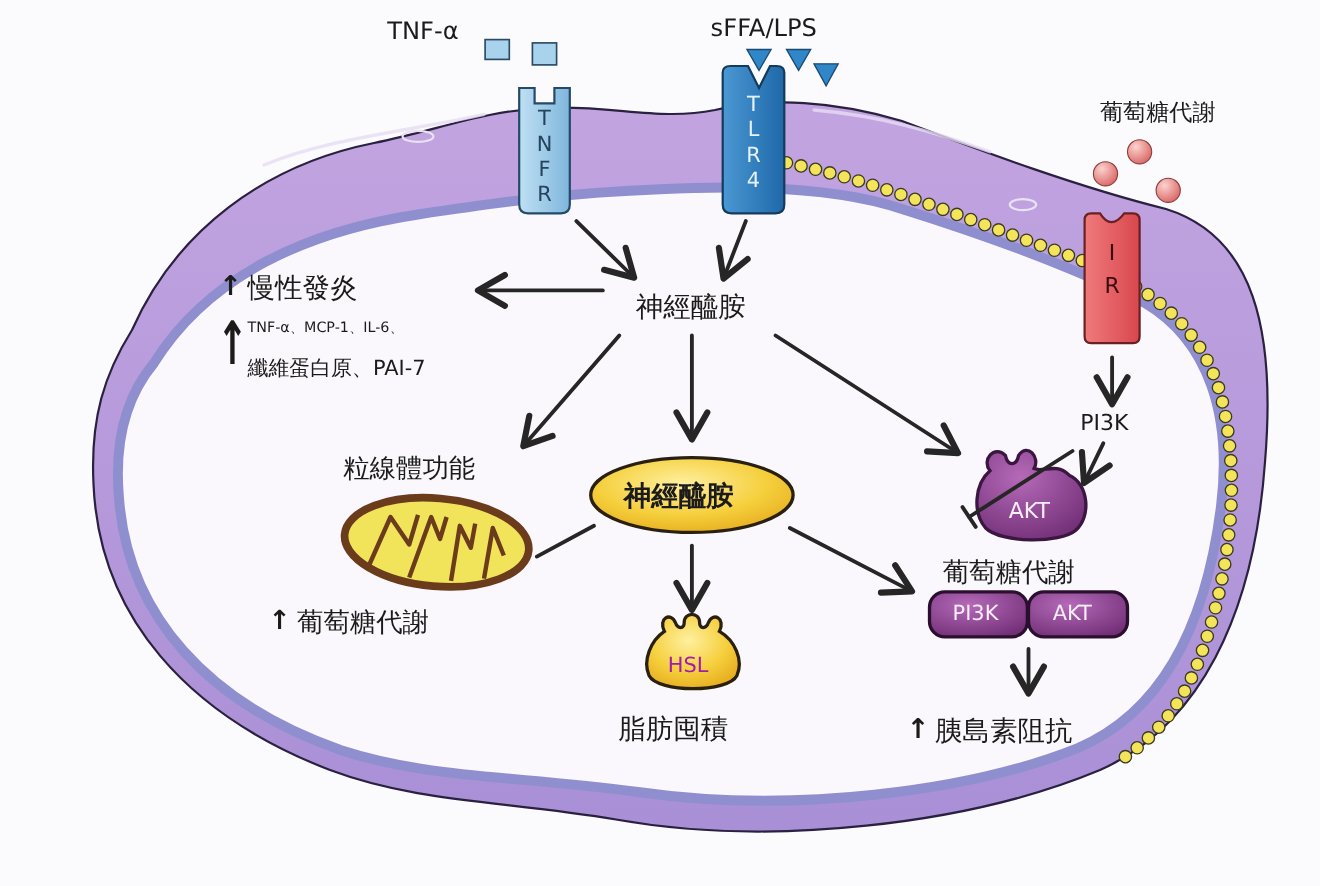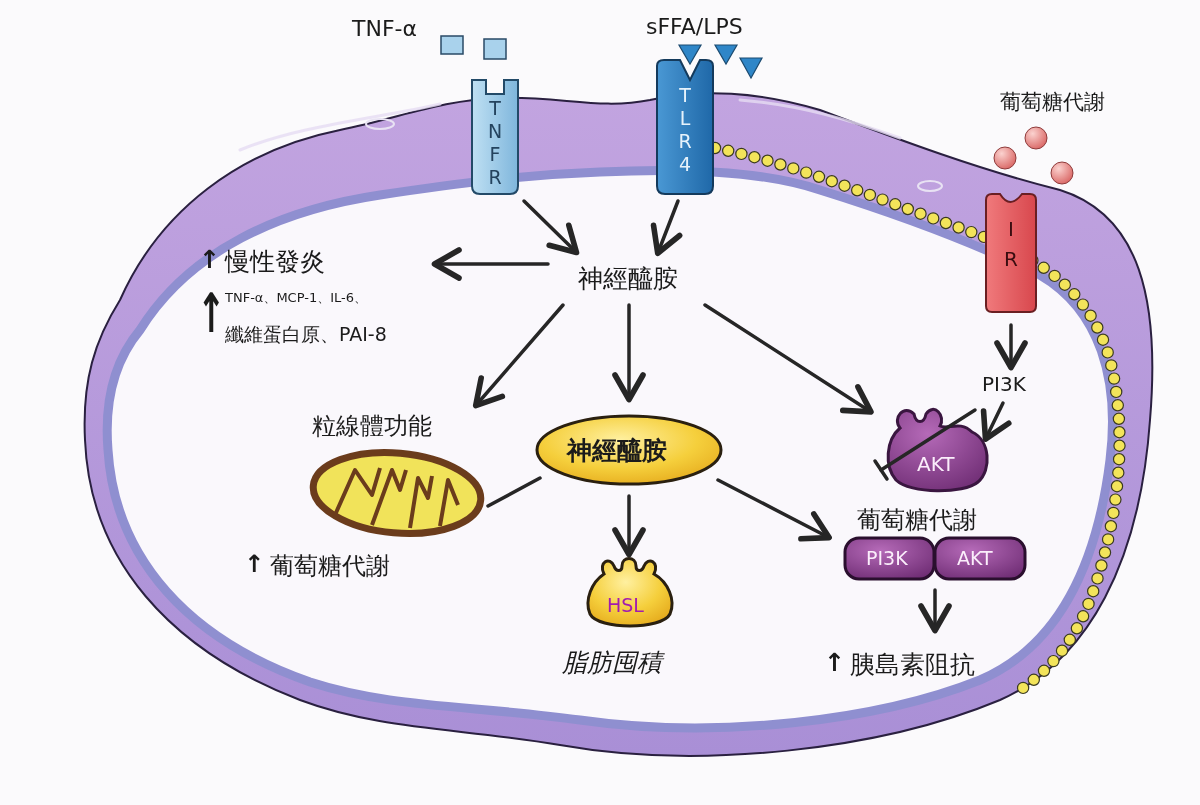--- a/index.html
+++ b/index.html
@@ -235,30 +235,30 @@
     <div>I</div>
     <div>R</div>
   </div>
 
   <div class="lbl big" style="left:578px;top:262px;">神經醯胺</div>
 
   <div class="lbl big up" style="left:199px;top:245px;">↑</div>
   <div class="lbl big" style="left:225px;top:245px;">慢性發炎</div>
   <div class="lbl up" style="left:197px;top:286px;font-size:34px;line-height:34px;transform:scaleY(1.6);transform-origin:top left;">↑</div>
   <div class="lbl" style="left:225px;top:289px;font-size:13px;">TNF-α、MCP-1、IL-6、</div>
-  <div class="lbl" style="left:225px;top:322px;font-size:19px;">纖維蛋白原、PAI-8</div>
+  <div class="lbl" style="left:225px;top:322px;font-size:19px;">纖維蛋白原、PAI-7</div>
 
   <div class="lbl mid" style="left:312px;top:410px;">粒線體功能</div>
   <div class="lbl mid up" style="left:244px;top:550px;">↑</div>
   <div class="lbl mid" style="left:270px;top:550px;">葡萄糖代謝</div>
 
   <div class="lbl big" style="left:567px;top:434px;font-weight:bold;">神經醯胺</div>
 
   <div class="lbl" style="left:607px;top:594px;font-size:19px;color:#a21caf;">HSL</div>
-  <div class="lbl big" style="left:562px;top:646px;font-style:italic;">脂肪囤積</div>
+  <div class="lbl big" style="left:562px;top:646px;">脂肪囤積</div>
 
   <div class="lbl" style="left:982px;top:372px;font-size:20px;">PI3K</div>
   <div class="lbl" style="left:917px;top:452px;font-size:20px;color:#fbeefb;">AKT</div>
   <div class="lbl mid" style="left:857px;top:504px;">葡萄糖代謝</div>
   <div class="lbl" style="left:866px;top:547px;font-size:19px;color:#fbeefb;">PI3K</div>
   <div class="lbl" style="left:957px;top:547px;font-size:19px;color:#fbeefb;">AKT</div>
   <div class="lbl big up" style="left:824px;top:648px;">↑</div>
   <div class="lbl big" style="left:850px;top:648px;">胰島素阻抗</div>
 </div>
 

